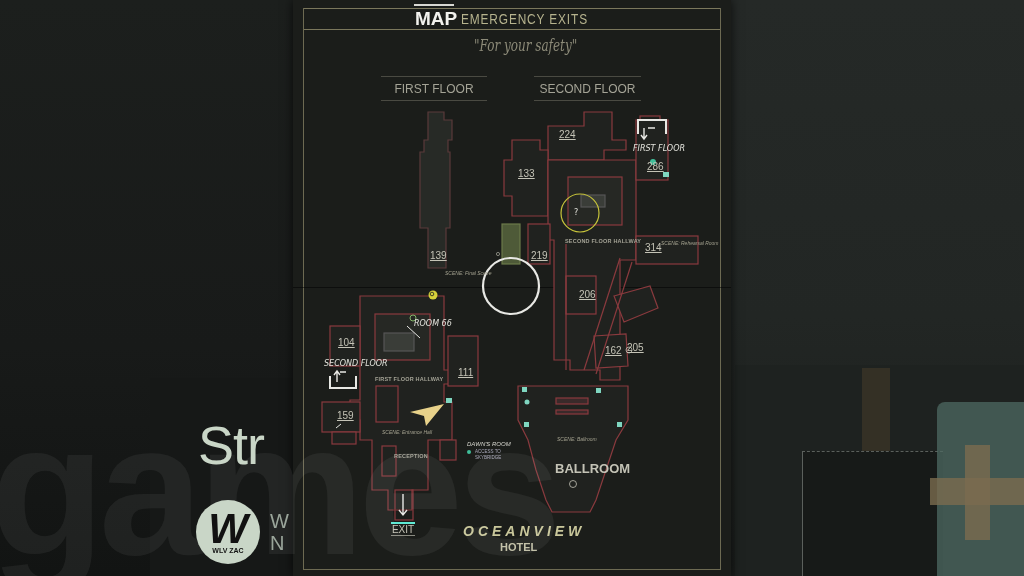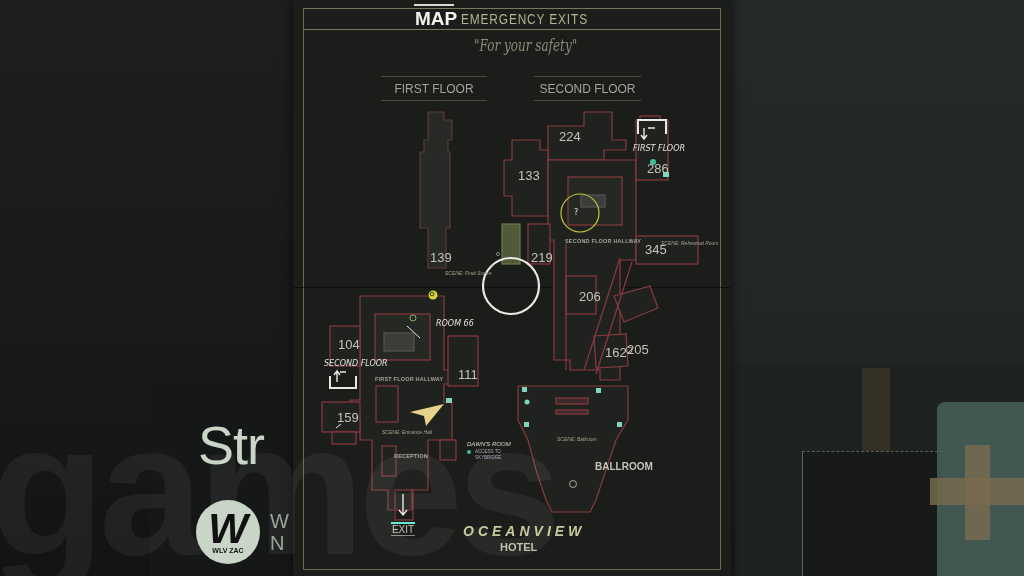--- a/index.html
+++ b/index.html
@@ -30,26 +30,26 @@
   .map-sub{position:absolute;left:461px;top:11px;font-size:14px;color:#b6b38e;letter-spacing:1px;transform:scaleX(.85);transform-origin:left;}
   .tagline{position:absolute;left:474px;top:36px;font-size:16px;font-style:italic;color:#8c8a78;font-family:"DejaVu Serif",serif;transform:scaleX(.75);transform-origin:left;}
 
   .floor-label{position:absolute;top:76px;height:23px;border-top:1px solid #4a4a42;border-bottom:1px solid #4a4a42;font-size:12px;color:#a4a396;display:flex;align-items:center;justify-content:center;}
   .fl1{left:381px;width:106px;}
   .fl2{left:534px;width:107px;}
 
   .fold{position:absolute;left:293px;top:287px;width:438px;height:1px;background:rgba(0,0,0,.5);}
 
   svg.map{position:absolute;left:293px;top:0;width:438px;height:576px;}
-  .room-num{position:absolute;font-size:13px;color:#c4c3b6;}
+  .room-num{position:absolute;font-size:10px;color:#c4c3b6;text-decoration:underline;}
   .hall-label{position:absolute;font-size:7px;color:#a4a396;font-weight:bold;letter-spacing:.2px;}
   .scene-label{position:absolute;font-size:5px;color:#a2a08e;font-style:italic;}
   .hand-label{position:absolute;font-size:8px;color:#e3e3dc;font-style:italic;font-family:"DejaVu Sans",sans-serif;}
   .exit-label{position:absolute;left:391px;top:522px;width:24px;text-align:center;font-size:10px;color:#c4c3b6;border-top:2px solid #5eead4;border-bottom:1px solid #8a8a80;}
-  .ballroom-label{position:absolute;left:555px;top:461px;font-size:10px;color:#c4c3b6;font-weight:bold;margin-left:40px;}
+  .ballroom-label{position:absolute;left:555px;top:461px;font-size:13px;color:#c4c3b6;font-weight:bold;}
   .dawn-label{position:absolute;left:467px;top:441px;font-size:6px;color:#d8d8d0;font-style:italic;}
   .dawn-sub{position:absolute;left:475px;top:449px;font-size:4.5px;color:#aab;line-height:6px;}
   .hotel-name{position:absolute;left:463px;top:523px;font-size:14px;color:#c9c79b;font-weight:bold;letter-spacing:4px;font-style:italic;}
   .hotel-sub{position:absolute;left:500px;top:541px;font-size:11px;color:#c0bea4;font-weight:bold;}
 </style>
 </head>
 <body>
 
 <div class="bg-left"></div>
 <div class="bg-left-panel"></div>
@@ -148,42 +148,42 @@
   <line x1="407" y1="326" x2="420" y2="338" stroke="#e8e8e4" stroke-width="1"></line>
   <line x1="341" y1="424" x2="336" y2="428" stroke="#e8e8e4" stroke-width="1"></line>
   <circle cx="469" cy="452" r="2" fill="#3fbf9a"></circle>
   <circle cx="498" cy="254" r="1.6" fill="none" stroke="#c4c3b6" stroke-width=".6"></circle>
 </svg>
 
 <div class="room-num" style="left:559px;top:129px;">224</div>
 <div class="room-num" style="left:518px;top:168px;">133</div>
 <div class="room-num" style="left:647px;top:161px;">286</div>
 <div class="room-num" style="left:531px;top:250px;">219</div>
-<div class="room-num" style="left:645px;top:242px;">345</div>
+<div class="room-num" style="left:645px;top:242px;">314</div>
 <div class="room-num" style="left:579px;top:289px;">206</div>
 <div class="room-num" style="left:627px;top:296px;margin-top:46px;">205</div>
 <div class="room-num" style="left:605px;top:345px;">162</div>
 <div class="room-num" style="left:430px;top:250px;">139</div>
 <div class="room-num" style="left:338px;top:337px;">104</div>
 <div class="room-num" style="left:458px;top:367px;">111</div>
 <div class="room-num" style="left:337px;top:410px;">159</div>
 
 <div class="hall-label" style="left:565px;top:238px;font-size:5.5px;">SECOND FLOOR HALLWAY</div>
 <div class="hall-label" style="left:375px;top:376px;font-size:5.5px;">FIRST FLOOR HALLWAY</div>
 <div class="hall-label" style="left:394px;top:453px;font-size:5.5px;">RECEPTION</div>
 <div class="ballroom-label">BALLROOM</div>
 
 <div class="scene-label" style="left:661px;top:240px;">SCENE: Rehearsal Room</div>
 <div class="scene-label" style="left:445px;top:270px;">SCENE: Final Scene</div>
 <div class="scene-label" style="left:382px;top:429px;">SCENE: Entrance Hall</div>
 <div class="scene-label" style="left:557px;top:436px;">SCENE: Ballroom</div>
 
 <div class="hand-label" style="left:633px;top:144px;">FIRST FLOOR</div>
 <div class="hand-label" style="left:324px;top:359px;">SECOND FLOOR</div>
-<div class="hand-label" style="left:402px;top:319px;padding-left:34px;">ROOM 66</div>
+<div class="hand-label" style="left:380px;top:319px;padding-left:34px;">ROOM 66</div>
 <div class="hand-label" style="left:574px;top:208px;font-size:8px;font-style:normal;">?</div>
 <div class="dawn-label">DAWN'S ROOM</div>
 <div class="dawn-sub" style="width:30px;">ACCESS TO SKYBRIDGE</div>
 <div class="exit-label">EXIT</div>
 
 <div class="hotel-name">OCEANVIEW</div>
 <div class="hotel-sub">HOTEL</div>
 
 <div class="watermark">games</div>
 <div class="str-text">Str</div>

